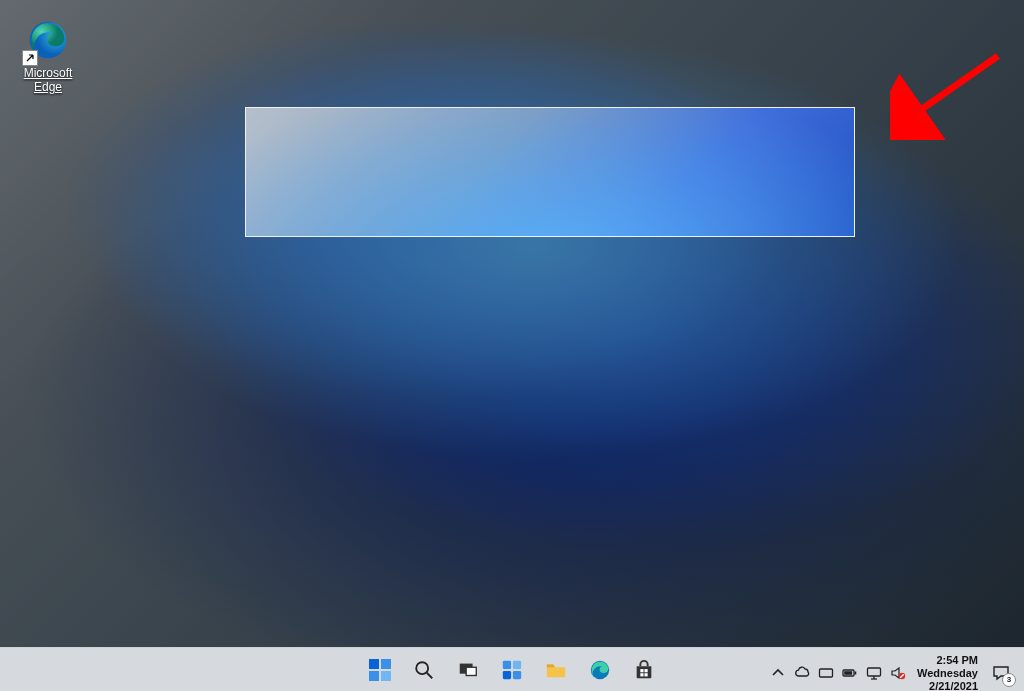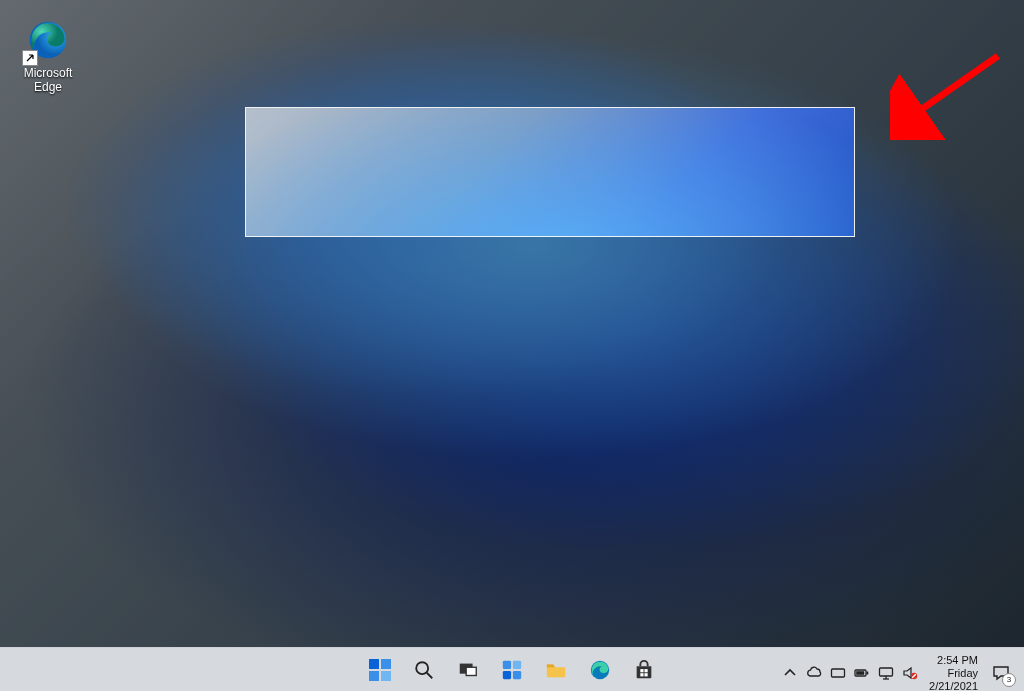--- a/index.html
+++ b/index.html
@@ -19,28 +19,28 @@
  radial-gradient(ellipse 120% 260% at 50% 120%,#58b4ff 0%,rgba(88,180,255,0) 55%),
  linear-gradient(135deg,#bfc9d3 0%,#8aa0c0 40%,#3e6fe6 70%,#1a4fcc 100%);
  opacity:.9;}
 
 #arrow{position:absolute;left:890px;top:50px;pointer-events:none;}
 
 .desktop-icon{position:absolute;left:12px;top:18px;width:72px;text-align:center;cursor:pointer;}
 .desktop-icon .glyph{width:44px;height:44px;margin:0 auto;}
 .desktop-icon .short{position:absolute;left:10px;top:32px;width:14px;height:14px;background:#fff;border:1px solid #888;display:flex;align-items:center;justify-content:center;}
 .desktop-icon .short svg{width:10px;height:10px;}
-.desktop-icon .label{color:#fff;font-size:12px;line-height:14px;margin-top:4px;text-shadow:0 1px 2px #000;}
+.desktop-icon .label{color:#fff;font-size:12px;line-height:14px;margin-top:4px;text-shadow:0 1px 2px #000;text-decoration:underline;}
 
 #taskbar{position:absolute;left:0;right:0;bottom:0;height:43px;background:rgba(232,236,240,.92);border-top:1px solid rgba(0,0,0,.05);display:flex;justify-content:center;align-items:center;}
 #taskbar-center{display:flex;gap:10px;align-items:center;height:100%;}
 .tbtn{width:34px;height:34px;display:flex;align-items:center;justify-content:center;border-radius:4px;cursor:pointer;}
 .tbtn svg,.tbtn .win{width:22px;height:22px;}
 
-#tray{position:absolute;right:4px;bottom:0;height:36px;display:flex;align-items:center;gap:6px;padding:0 6px;}
+#tray{position:absolute;right:4px;bottom:0;height:36px;display:flex;align-items:center;gap:6px;padding:0 6px;font-weight:bold;}
 .ticon{width:18px;height:18px;display:flex;align-items:center;justify-content:center;cursor:pointer;}
 .ticon svg{width:16px;height:16px;}
 #clock{font-size:11px;line-height:13px;color:#111;text-align:right;padding:0 4px;cursor:pointer;}
 #notif{width:26px;height:26px;display:flex;align-items:center;justify-content:center;position:relative;cursor:pointer;}
 #notif svg{width:18px;height:18px;}
 #notif .badge{position:absolute;right:-2px;bottom:-1px;width:12px;height:12px;border-radius:50%;background:#fff;border:1px solid #888;font-size:8px;line-height:12px;text-align:center;color:#222;}
 </style>
 </head>
 <body>
 
@@ -180,21 +180,21 @@
     </div>
     <div class="ticon" title="Volume (muted)">
       <svg viewBox="0 0 16 16">
         <path d="M2 6h3l4-3v10l-4-3H2z" fill="none" stroke="#222" stroke-width="1.2"></path>
         <circle cx="12" cy="11" r="3.2" fill="#d93025"></circle>
           <line x1="10.2" y1="12.8" x2="13.8" y2="9.2" stroke="#fff" stroke-width="1.3"></line>
       </svg>
     </div>
     <div id="clock">
       <div>2:54 PM</div>
-      <div>Friday</div>
+      <div>Wednesday</div>
       <div>2/21/2021</div>
     </div>
     <div id="notif" title="Notifications">
       <svg viewBox="0 0 18 18">
           <path d="M2 3h14v9H9l-4 3v-3H2z" fill="none" stroke="#222" stroke-width="1.4"></path>
         </svg>
       <div class="badge">3</div>
     </div>
   </div>
 </div>

